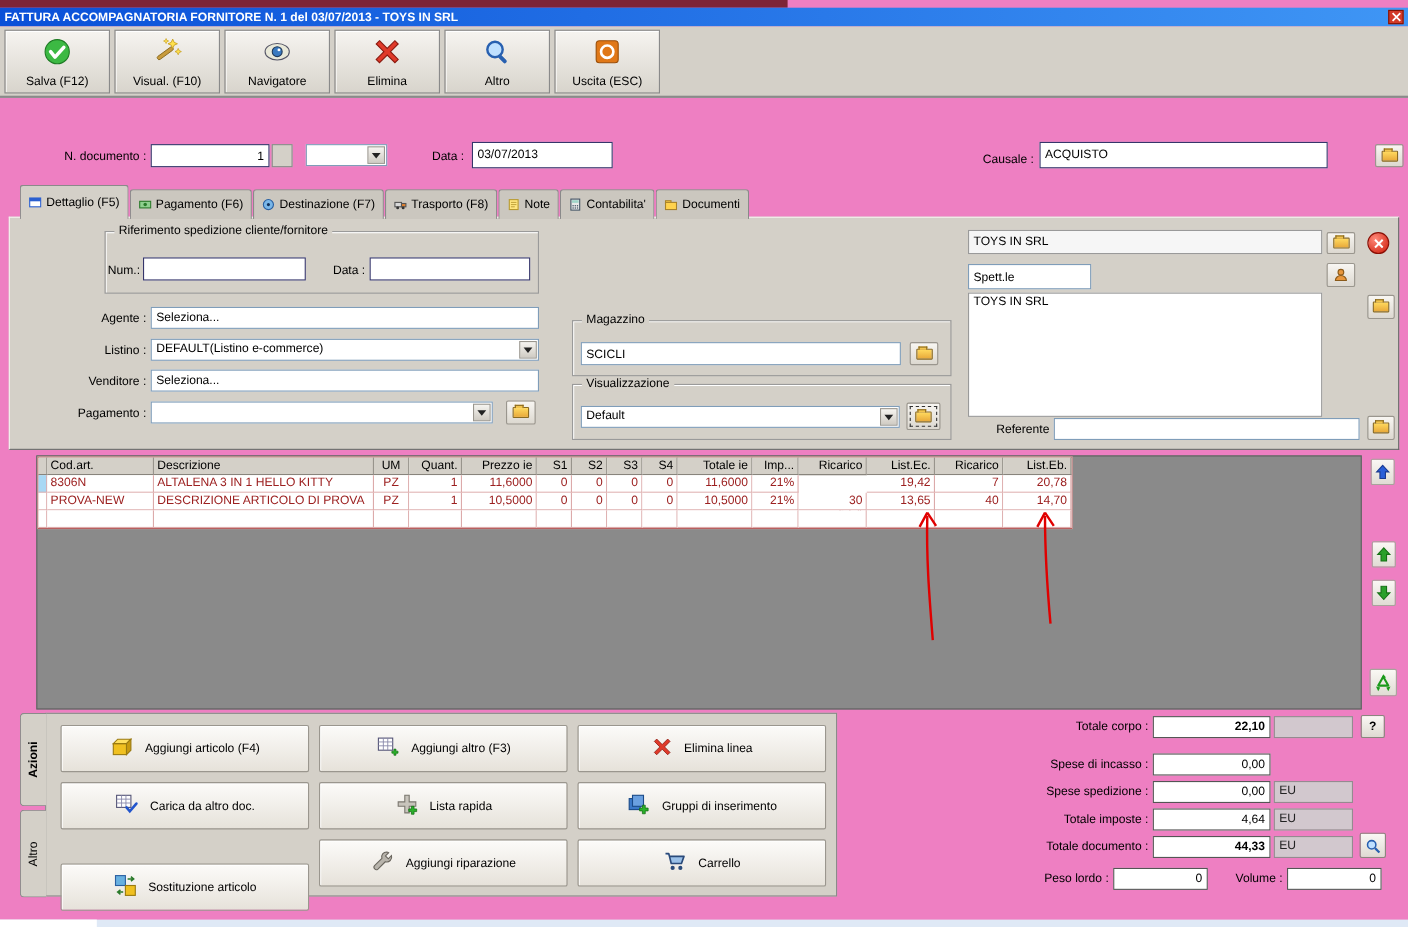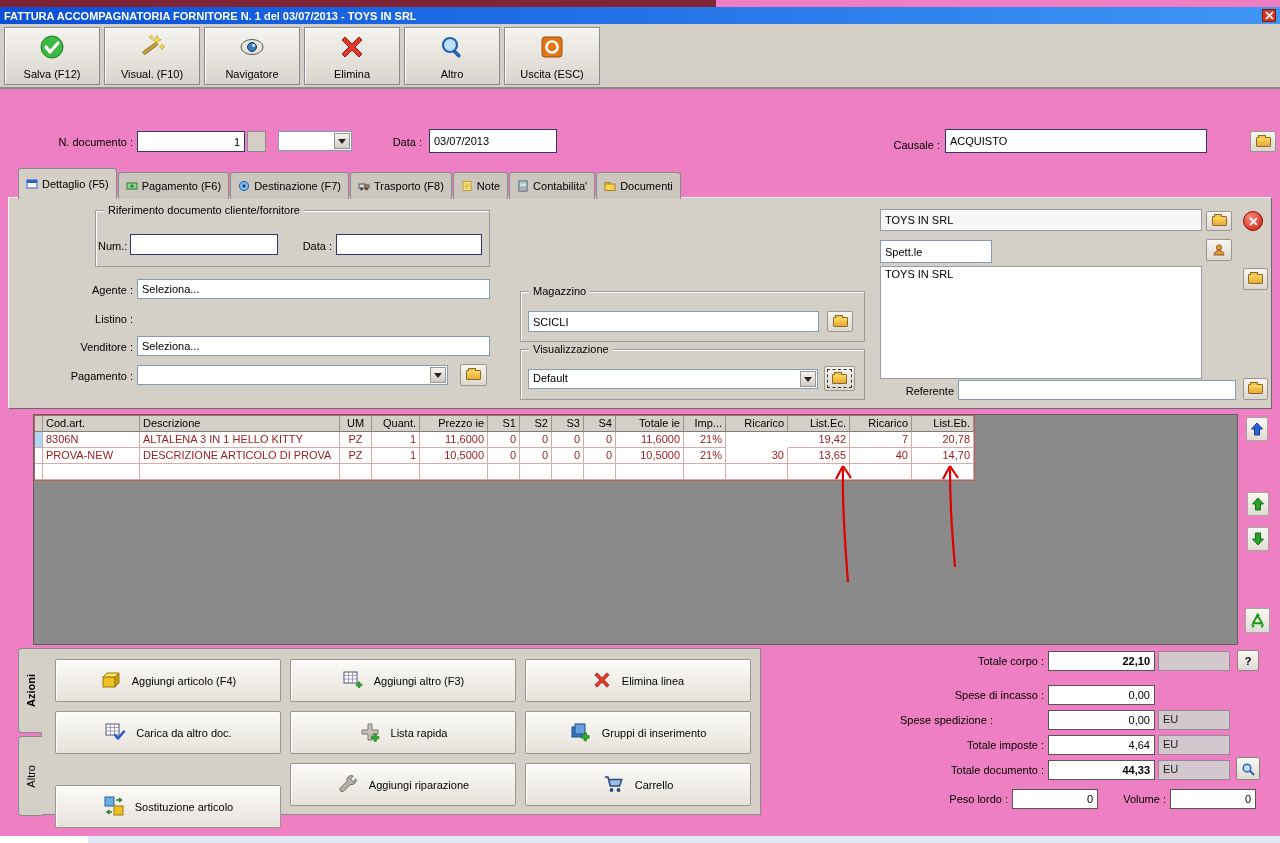--- a/index.html
+++ b/index.html
@@ -225,31 +225,35 @@
           <rect x="1" y="2.5" width="5" height="2.5" fill="#ffd24d" stroke="#a8822a"></rect>
           <rect x="1" y="4" width="10" height="6.5" fill="#ffd24d" stroke="#a8822a"></rect>
         </svg>
       <span>Documenti</span>
     </div>
   </div>
 
   <div class="panel"></div>
 
   <div class="groupbox" style="left:95px;top:210px;width:395px;height:57px;z-index:2">
-    <span class="legend">Riferimento documento cliente/fornitore</span>
+    <span class="legend">Riferimento spedizione cliente/fornitore</span>
   </div>
   <div class="lbl" style="left:98px;top:240px;width:28px;text-align:right;z-index:2">Num.:</div>
   <div class="inp" style="left:130px;top:234px;width:148px;height:21px;z-index:2"></div>
   <div class="lbl" style="left:288px;top:240px;width:44px;text-align:right;z-index:2">Data :</div>
   <div class="inp" style="left:336px;top:234px;width:146px;height:21px;z-index:2"></div>
 
   <div class="lbl" style="left:60px;top:284px;width:73px;text-align:right;z-index:2">Agente :</div>
   <div class="inp flat" style="left:137px;top:279px;width:353px;height:20px;z-index:2">Seleziona...</div>
 
   <div class="lbl" style="left:60px;top:313px;width:73px;text-align:right;z-index:2">Listino :</div>
+  <div class="dd" style="left:137px;top:308px;width:353px;height:20px;z-index:2">
+    <span class="dd-txt">DEFAULT(Listino e-commerce)</span>
+    <span class="dd-btn"></span>
+  </div>
 
   <div class="lbl" style="left:48px;top:341px;width:85px;text-align:right;z-index:2">Venditore :</div>
   <div class="inp flat" style="left:137px;top:336px;width:353px;height:20px;z-index:2">Seleziona...</div>
 
   <div class="lbl" style="left:40px;top:370px;width:93px;text-align:right;z-index:2">Pagamento :</div>
   <div class="dd" style="left:137px;top:365px;width:311px;height:20px;z-index:2">
     <span class="dd-txt"></span>
     <span class="dd-btn"></span>
   </div>
   <div class="icon-btn" style="left:460px;top:364px;width:27px;height:22px;z-index:2">
@@ -488,21 +492,21 @@
   </div>
 
   <div class="lbl" style="left:900px;top:655px;width:144px;text-align:right">Totale corpo :</div>
   <div class="inp right bold" style="left:1048px;top:651px;width:107px;height:20px;border:1px solid #555">22,10</div>
   <div class="suffix-box" style="left:1158px;top:651px;width:72px;height:20px"></div>
   <div class="sq-btn" style="left:1237px;top:650px;width:22px;height:21px">?</div>
 
   <div class="lbl" style="left:900px;top:689px;width:144px;text-align:right">Spese di incasso :</div>
   <div class="inp right" style="left:1048px;top:685px;width:107px;height:20px;border:1px solid #555">0,00</div>
 
-  <div class="lbl" style="left:900px;top:714px;width:144px;text-align:left">Spese spedizione :</div>
+  <div class="lbl" style="left:900px;top:714px;width:144px;text-align:right">Spese spedizione :</div>
   <div class="inp right" style="left:1048px;top:710px;width:107px;height:20px;border:1px solid #555">0,00</div>
   <div class="suffix-box" style="left:1158px;top:710px;width:72px;height:20px">EU</div>
 
   <div class="lbl" style="left:900px;top:739px;width:144px;text-align:right">Totale imposte :</div>
   <div class="inp right" style="left:1048px;top:735px;width:107px;height:20px;border:1px solid #555">4,64</div>
   <div class="suffix-box" style="left:1158px;top:735px;width:72px;height:20px">EU</div>
 
   <div class="lbl" style="left:900px;top:764px;width:144px;text-align:right">Totale documento :</div>
   <div class="inp right bold" style="left:1048px;top:760px;width:107px;height:20px;border:1px solid #555">44,33</div>
   <div class="suffix-box" style="left:1158px;top:760px;width:72px;height:20px">EU</div>

